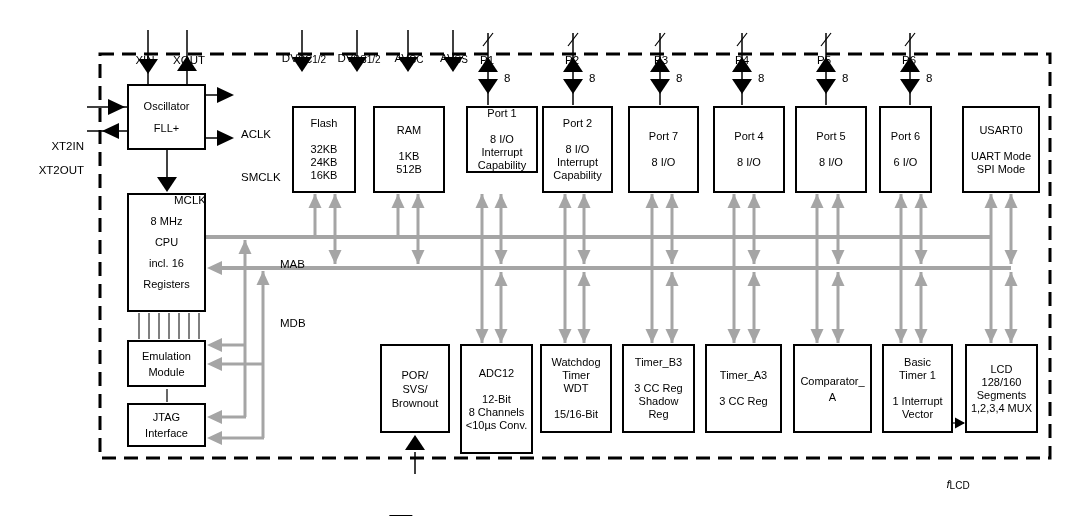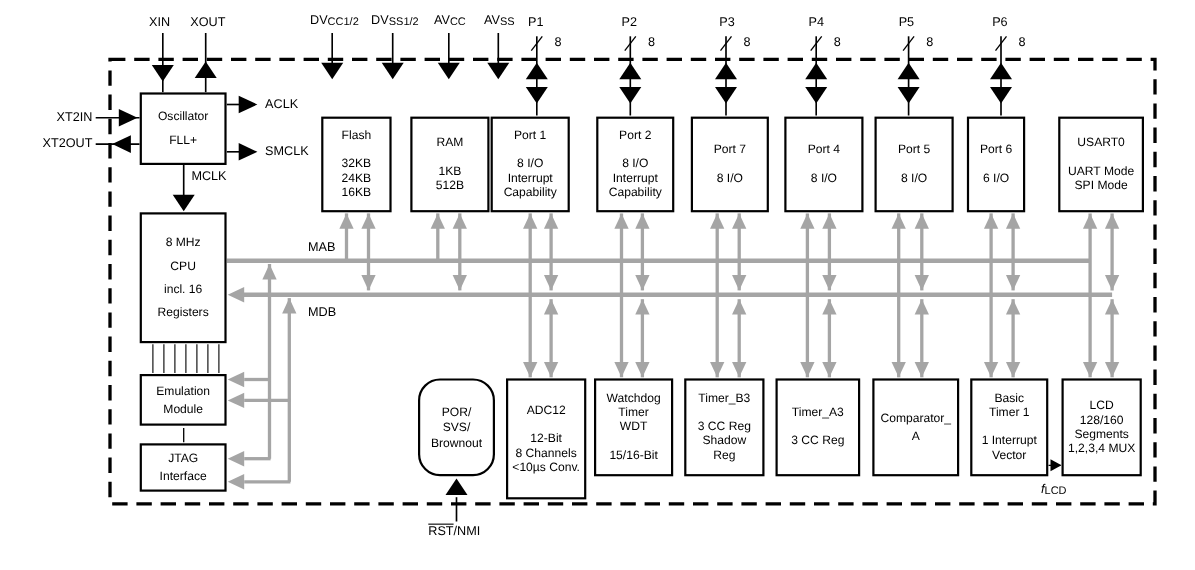--- a/index.html
+++ b/index.html
@@ -15,23 +15,23 @@
   .fk{fill:#000000;}
   .fg{fill:#a5a5a5;}
   
   .block{position:absolute;box-sizing:border-box;border:2px solid #000;background:#fff;
          display:flex;flex-direction:column;align-items:center;justify-content:center;
          text-align:center;font-size:11px;line-height:13px;gap:13px;z-index:2;}
   .block div{white-space:pre-line;}
   .lh22{line-height:22px;}
   .lh21{line-height:21px;}
   .lh16{line-height:16px;}
-  .lh14{line-height:14px;border-radius:20px;}
+  .lh14{line-height:14px;}
   
-  .lbl{position:absolute;font-size:11.5px;line-height:14px;white-space:nowrap;z-index:3;}
+  .lbl{position:absolute;font-size:11.5px;line-height:14px;white-space:nowrap;z-index:3;margin-top:39px;}
   .ctr{transform:translateX(-50%);}
   .rgt{transform:translateX(-100%);}
   .sub{font-size:10px;position:relative;top:1px;}
   .ovl{text-decoration:overline;}
   .it{font-style:italic;}
 </style>
 </head>
 <body>
 
 <div id="canvas">
@@ -294,21 +294,21 @@
     <div>Flash</div>
     <div>32KB
 24KB
 16KB</div>
   </div>
   <div class="block" style="left:373px;top:106px;width:72px;height:87px">
     <div>RAM</div>
     <div>1KB
 512B</div>
   </div>
-  <div class="block" style="left:446px;top:106px;width:72px;height:87px">
+  <div class="block" style="left:466px;top:106px;width:72px;height:67px">
     <div>Port 1</div>
     <div>8 I/O
 Interrupt
 Capability</div>
   </div>
   <div class="block" style="left:542px;top:106px;width:71px;height:87px">
     <div>Port 2</div>
     <div>8 I/O
 Interrupt
 Capability</div>

